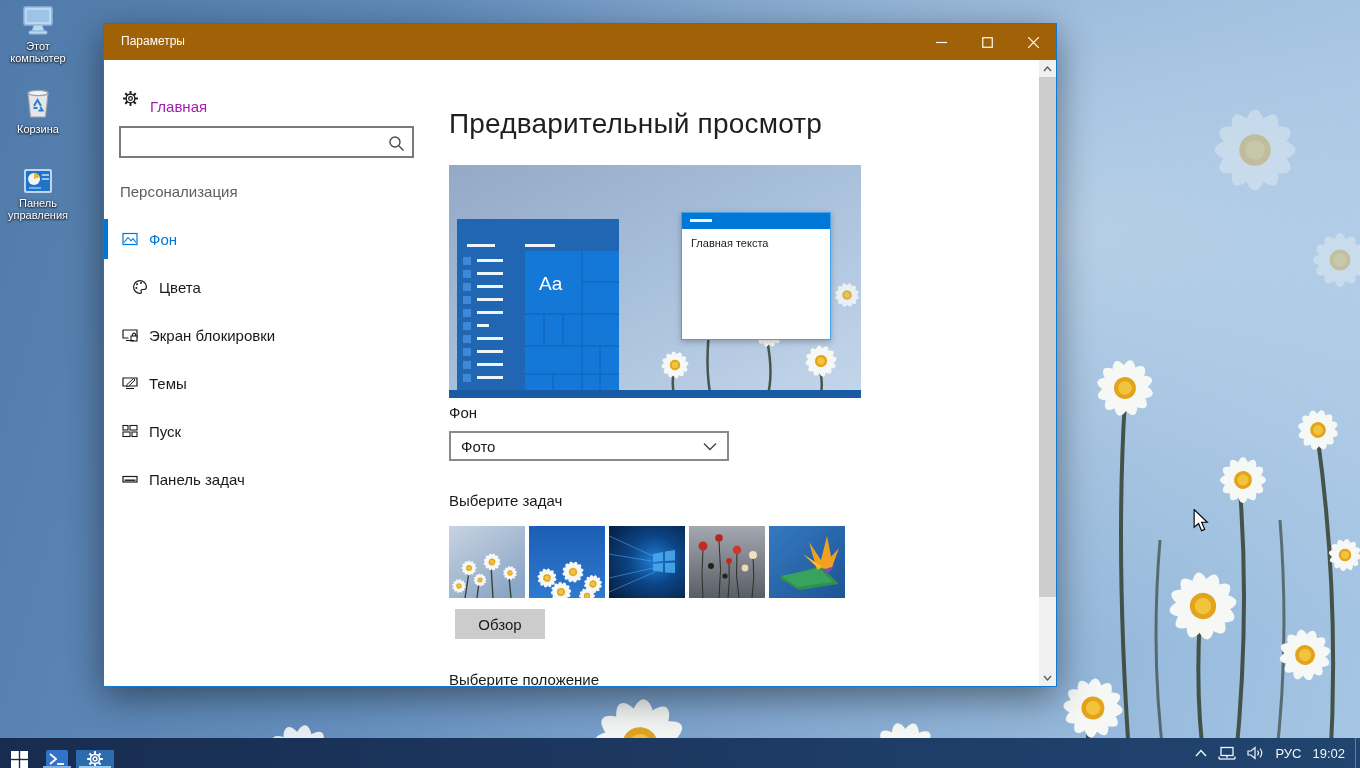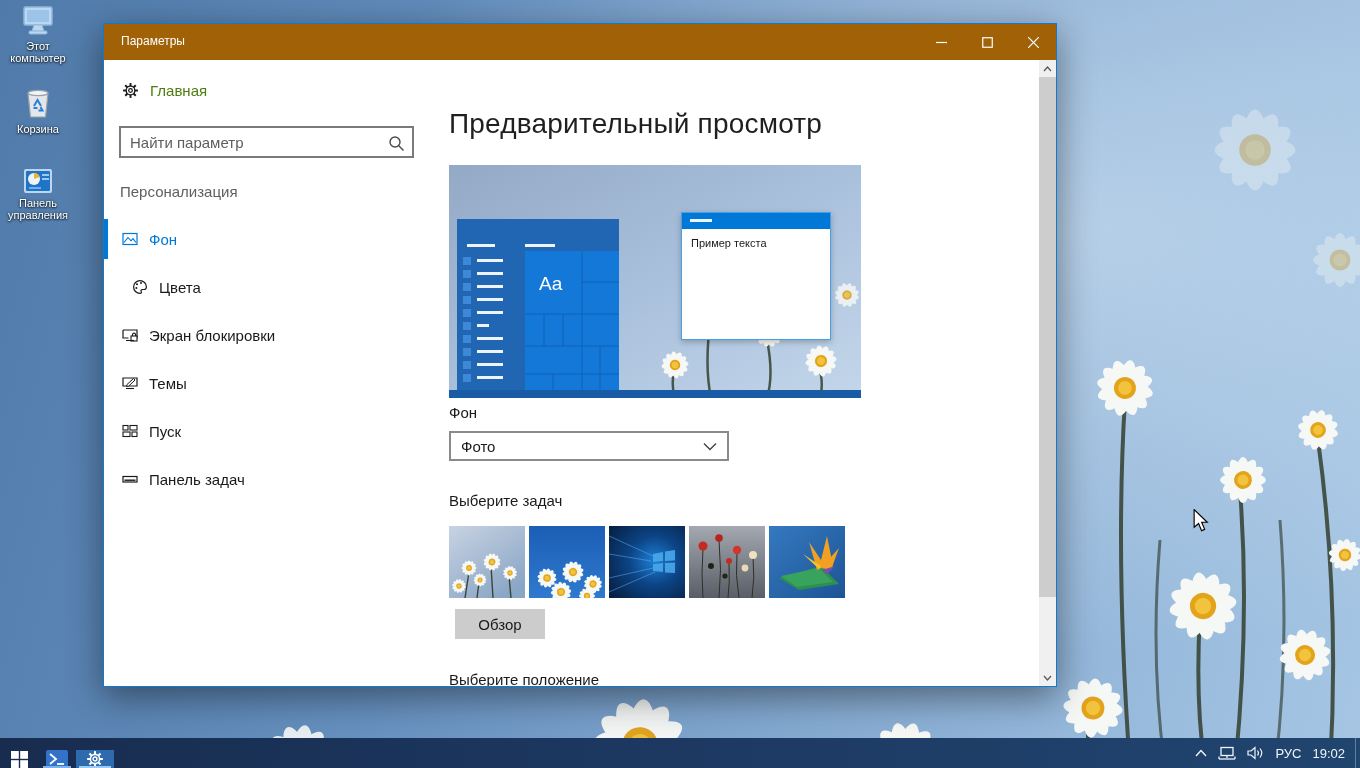--- a/index.html
+++ b/index.html
@@ -29,21 +29,21 @@
   }
   .titlebar { position:absolute; left:0; top:0; right:0; height:36px; background:#a16207; }
   .titlebar-title { position:absolute; left:17px; top:10px; color:#fff; font-size:12px; }
   .win-controls { position:absolute; right:0; top:0; height:36px; display:flex; }
   .win-btn { width:46px; height:36px; display:flex; align-items:center; justify-content:center; }
 
   .content { position:absolute; left:0; top:36px; right:0; bottom:0; background:#fff; }
 
   
   .home-row { position:absolute; left:18px; top:22px; display:flex; align-items:center; }
-  .home-row .hlabel { margin-left:11px; font-size:15px; color:#4d7c0f; }
+  .home-row .hlabel { margin-left:11px; font-size:15px; color:#a21caf;margin-top:16px; }
   .searchbox {
     position:absolute; left:15px; top:66px; width:295px; height:32px;
     border:2px solid #7a7a7a; background:#fff;
   }
   .searchbox input {
     position:absolute; left:0; top:0; width:100%; height:100%;
     border:0; outline:none; padding:0 30px 0 9px; font-size:15px; color:#333;
     font-family:inherit; background:transparent;
   }
   .searchbox input::placeholder { color:#5e5e5e; opacity:1; }
@@ -238,21 +238,20 @@
           <line x1="3.05" y1="12.95" x2="5.2" y2="10.8"></line>
             <line x1="10.8" y1="5.2" x2="12.95" y2="3.05"></line>
         </g>
         <circle cx="8" cy="8" r="4.1" fill="#fff" stroke="#1a1a1a" stroke-width="1.3"></circle>
         <circle cx="8" cy="8" r="1.7" fill="none" stroke="#1a1a1a" stroke-width="1.2"></circle>
       </svg>
       <span class="hlabel">Главная</span>
     </div>
 
     <div class="searchbox">
-      <input type="text" placeholder="Найти параметр" style="">
       <svg class="mag" width="17" height="17" viewBox="0 0 17 17">
         <circle cx="7" cy="7" r="5" fill="none" stroke="#4a4a4a" stroke-width="1.4"></circle>
         <line x1="10.8" y1="10.8" x2="15.5" y2="15.5" stroke="#4a4a4a" stroke-width="1.4"></line>
       </svg>
     </div>
 
     <div class="section-header">Персонализация</div>
 
     <div class="nav-item selected" style="top:159px;">
       <svg width="16" height="16" viewBox="0 0 16 16">
@@ -374,21 +373,21 @@
             </g>
           </svg>
           <span class="pv-tiletext">Aa</span>
         </div>
       </div>
 
       <div class="pv-window">
         <div class="pv-wtitle">
           <div class="pv-dash" style="left:8px; top:6px; width:22px;"></div>
         </div>
-        <span class="pv-wtext">Пример текста</span>
+        <span class="pv-wtext">Главная текста</span>
       </div>
 
       <div class="pv-taskbar"></div>
     </div>
 
     <div class="field-label" style="top:344px;">Фон</div>
     <div class="dropdown" style="top:371px;">
       <span class="dval">Фото</span>
       <svg width="14" height="9" viewBox="0 0 14 9">
         <polyline points="1,1.5 7,7.5 13,1.5" fill="none" stroke="#444" stroke-width="1.4"></polyline>

